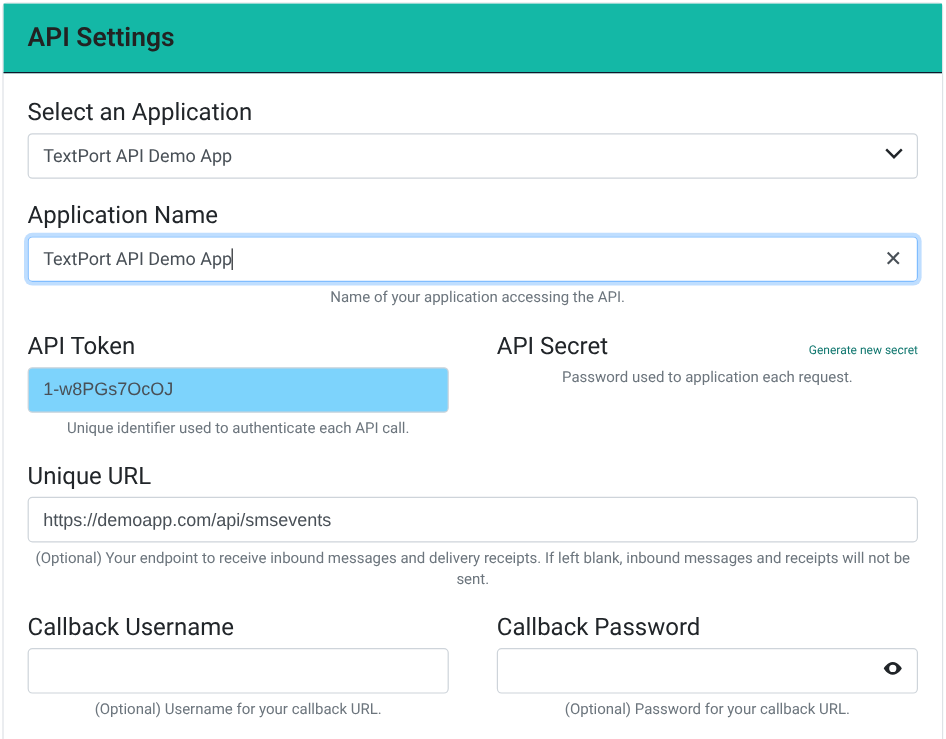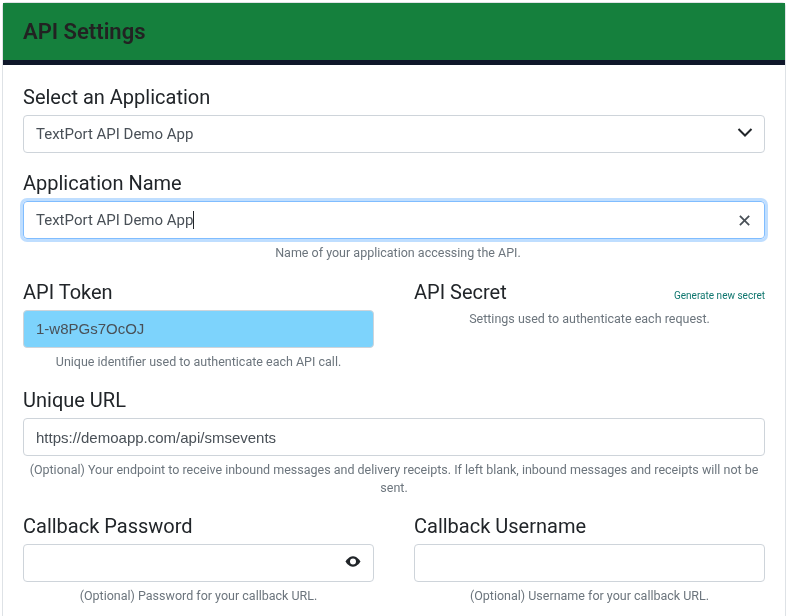--- a/index.html
+++ b/index.html
@@ -10,22 +10,22 @@
       font-size: 14px;
       color: #212529;
       background: #fff;
     }
     .card {
       border: 1px solid #dee2e6;
       border-radius: 4px;
       width: 784px;
     }
     .card-header {
-      background: #15803d;
-      border-bottom: 5px solid #0f172a;
+      background: #14b8a6;
+      border-bottom: 1px solid #0f172a;
       padding: 16px 20px;
     }
     .card-header h1 {
       margin: 0;
       font-size: 22px;
       font-weight: 600;
       color: #222;
     }
     .card-body {
       padding: 20px 20px 24px 20px;
@@ -195,48 +195,48 @@
       <div class="col">
         <label class="label">API Token</label>
         <input type="text" class="text-input readonly" readonly="" value="1-w8PGs7OcOJ" style="">
         <div class="helper">Unique identifier used to authenticate each API call.</div>
       </div>
       <div class="col">
         <div class="col-header">
           <label class="label" style="margin-bottom:0;">API Secret</label>
           <a class="link">Generate new secret</a>
         </div>
-        <div class="helper">Settings used to authenticate each request.</div>
+        <div class="helper">Password used to application each request.</div>
       </div>
     </div>
 
     <div class="form-group">
       <label class="label">Unique URL</label>
       <input type="text" class="text-input" value="https://demoapp.com/api/smsevents" style="">
       <div class="helper">(Optional) Your endpoint to receive inbound messages and delivery receipts. If left blank, inbound messages and receipts will not be sent.</div>
     </div>
 
     <div class="row2 form-group">
+      <div class="col">
+        <label class="label">Callback Username</label>
+        <input type="text" class="text-input" value="" style="">
+        <div class="helper">(Optional) Username for your callback URL.</div>
+      </div>
       <div class="col">
         <label class="label">Callback Password</label>
         <div class="input-wrap">
           <input type="password" class="text-input" style="padding-right: 38px;" value="">
           <span class="icon-right eye">
             <svg width="18" height="18" viewBox="0 0 24 24">
                 <path d="M12 5C6 5 2 12 2 12s4 7 10 7 10-7 10-7-4-7-10-7zm0 11a4 4 0 1 1 0-8 4 4 0 0 1 0 8z" fill="#212529"></path>
                 <circle cx="12" cy="12" r="2" fill="#fff"></circle>
               </svg>
           </span>
         </div>
         <div class="helper">(Optional) Password for your callback URL.</div>
-      </div>
-      <div class="col">
-        <label class="label">Callback Username</label>
-        <input type="text" class="text-input" value="" style="">
-        <div class="helper">(Optional) Username for your callback URL.</div>
       </div>
     </div>
 
     <div class="actions">
       <button class="btn-primary">Save Application</button>
       <span class="trash">
         <svg width="18" height="20" viewBox="0 0 18 20">
             <path d="M2 5h14l-1.2 13.2A2 2 0 0 1 12.8 20H5.2a2 2 0 0 1-2-1.8L2 5zm4-3h6l1 2H5l1-2zM0 4h18v2H0V4z" fill="#007bff"></path>
             <rect x="5.5" y="8" width="1.5" height="8" fill="#fff"></rect>
             <rect x="8.25" y="8" width="1.5" height="8" fill="#fff"></rect>

